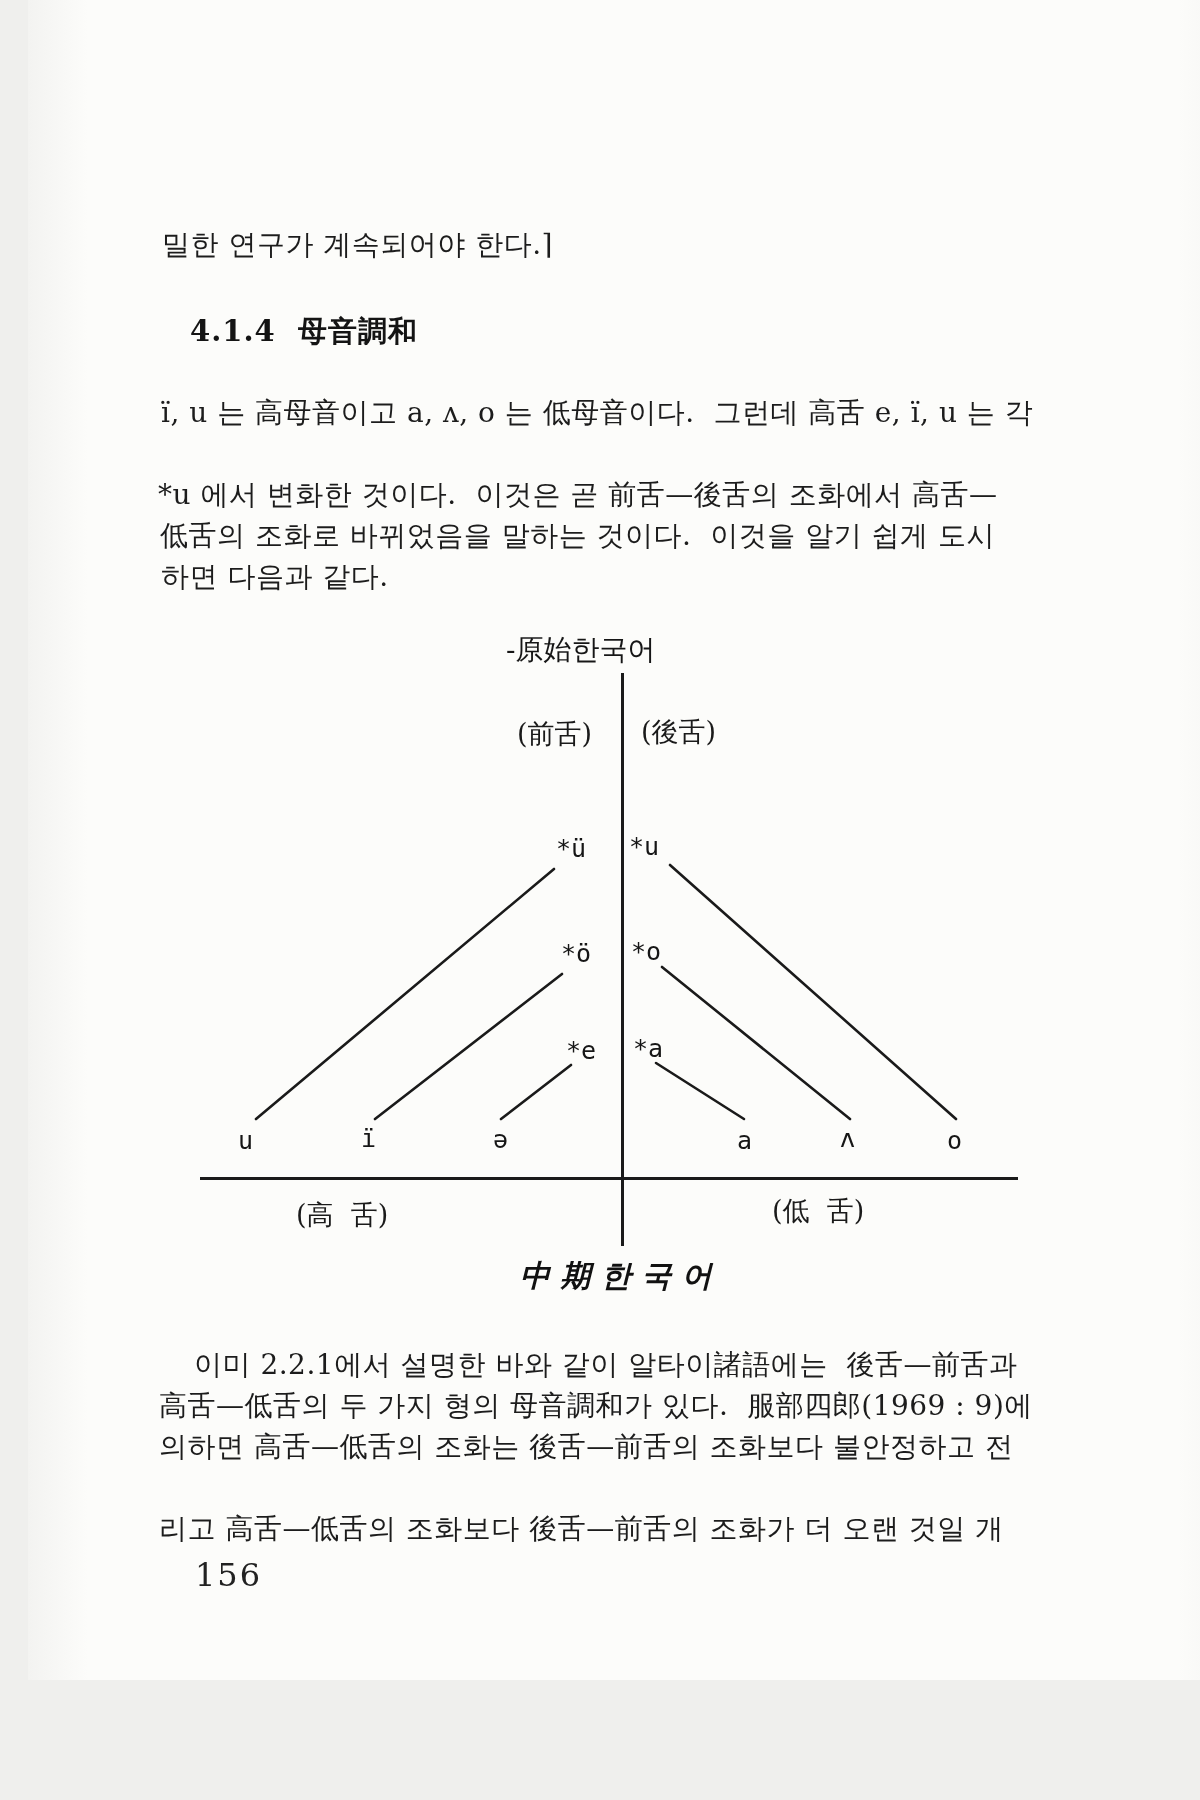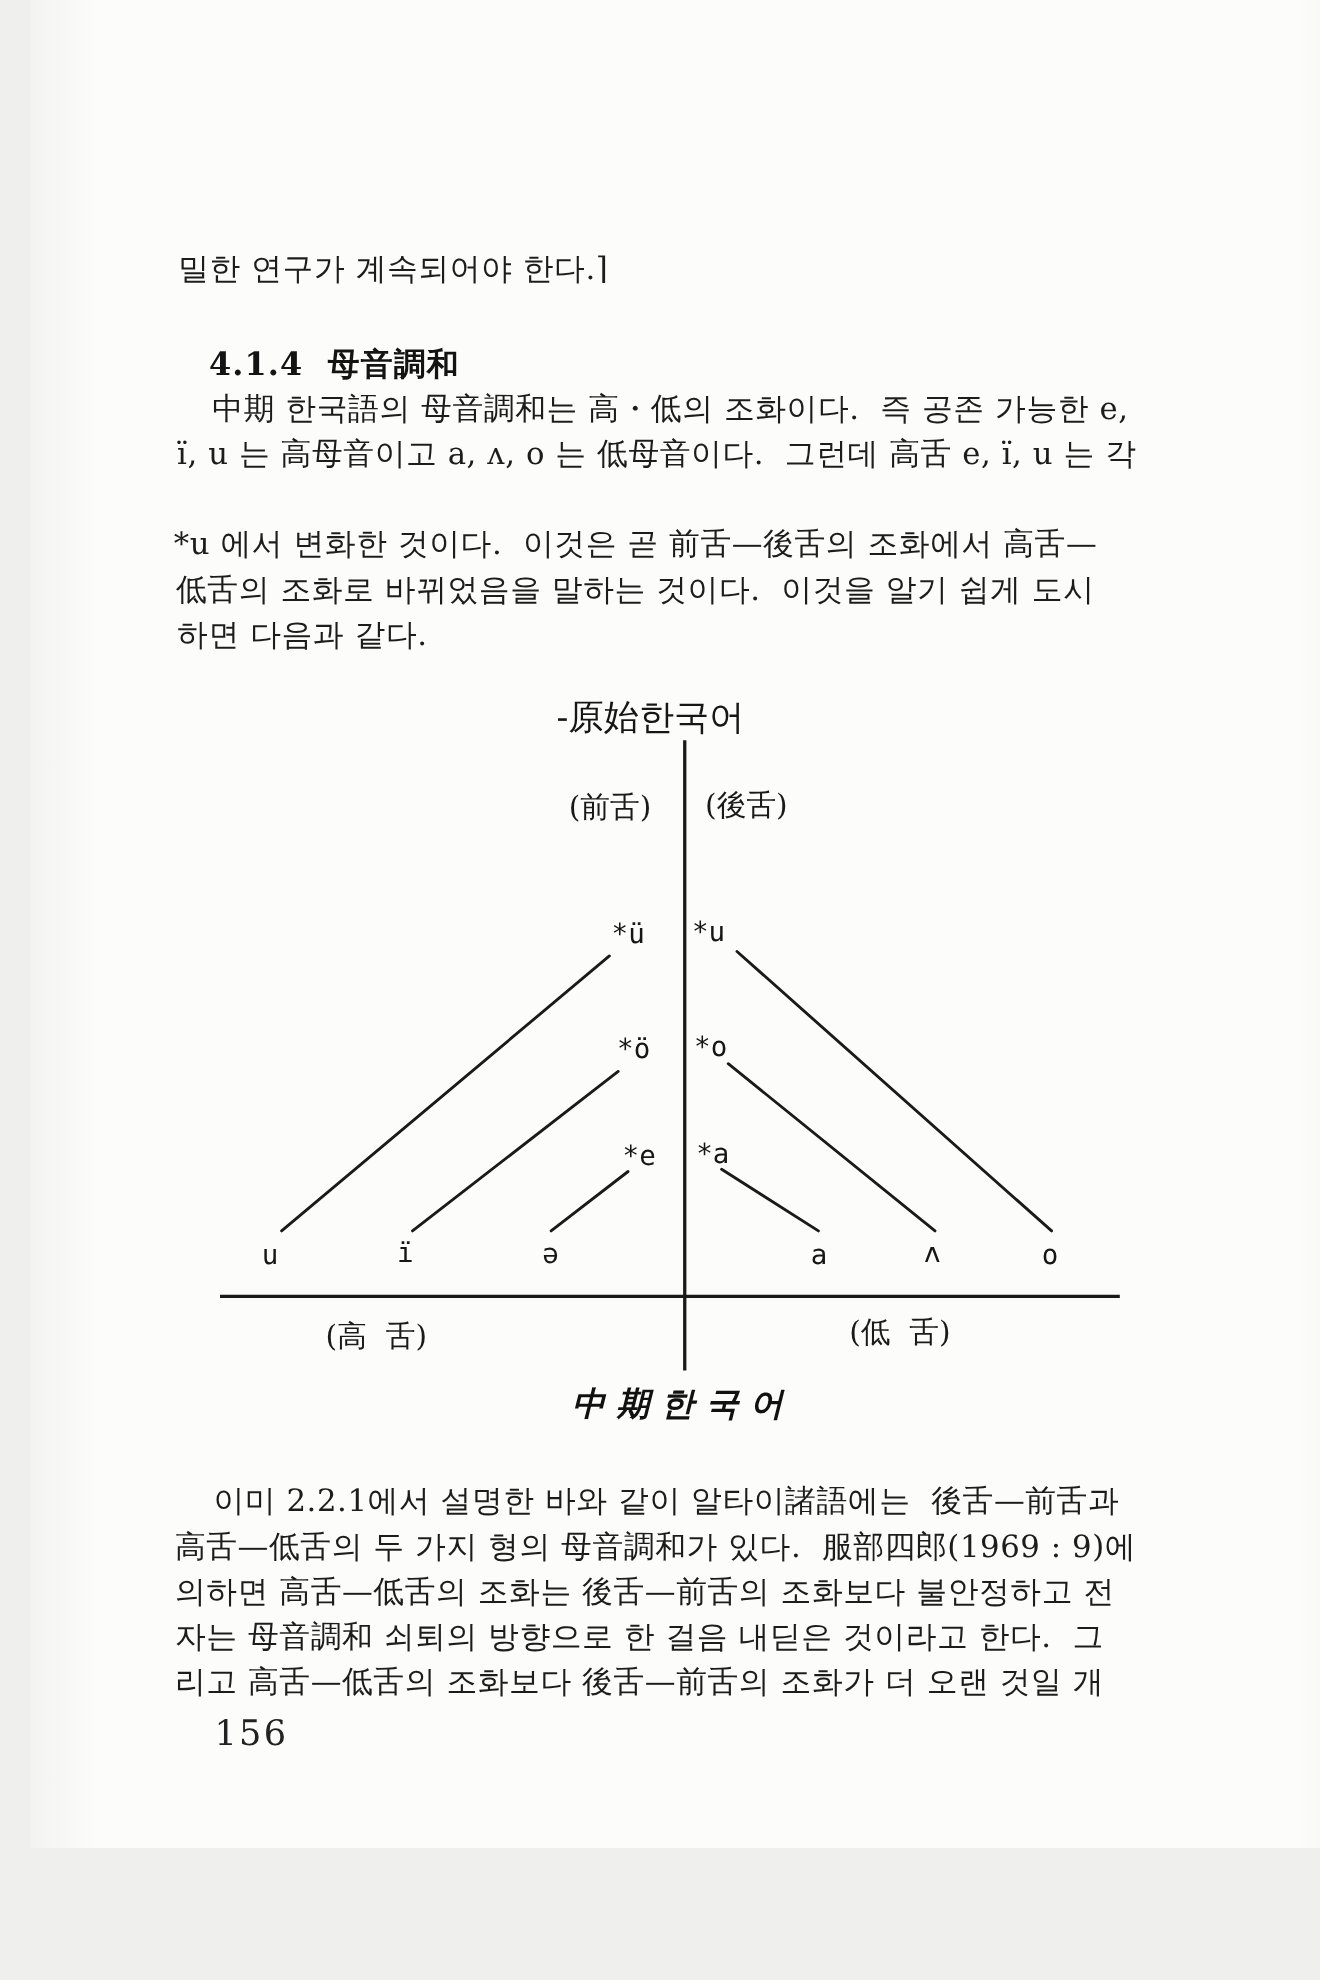--- a/index.html
+++ b/index.html
@@ -24,21 +24,21 @@
   }
   .vowel{
     position:absolute;font-size:25px;
     font-family:"DejaVu Sans Mono","Liberation Mono",monospace;
     color:#161616;white-space:pre;
   }
   .klabel{
     position:absolute;font-size:27px;white-space:pre;color:#1a1a1a;
   }
   .diagram-title{
-    position:absolute;font-size:32px;white-space:pre;color:#161616;
+    position:absolute;font-size:28px;white-space:pre;color:#161616;
   }
   .mk-title{
     position:absolute;font-size:30px;font-weight:bold;white-space:pre;color:#111;font-style:italic;
   }
   .pagenum{
     position:absolute;font-size:32px;color:#222;letter-spacing:2px;
   }
   .lines-svg{
     position:absolute;left:0;top:0;width:1200px;height:1800px;pointer-events:none;
   }
@@ -49,21 +49,20 @@
 </style>
 </head>
 <body>
 
 <div class="page">
 
   <div class="tline" style="left:134px;top:228px;">밀한 연구가 계속되어야 한다.⌉</div>
 
   <div class="heading" style="left:162px;top:312px;">4.1.4  母音調和</div>
 
-  <div class="tline" style="left:165px;top:355px;">中期 한국語의 母音調和는 高・低의 조화이다.  즉 공존 가능한 e,</div>
   <div class="tline" style="left:133px;top:396px;">ï, u 는 高母音이고 a, ʌ, o 는 低母音이다.  그런데 高舌 e, ï, u 는 각</div>
   <div class="tline" style="left:130px;top:478px;">*u 에서 변화한 것이다.  이것은 곧 前舌—後舌의 조화에서 高舌—</div>
   <div class="tline" style="left:132px;top:519px;">低舌의 조화로 바뀌었음을 말하는 것이다.  이것을 알기 쉽게 도시</div>
   <div class="tline" style="left:133px;top:560px;">하면 다음과 같다.</div>
 
   <div>
 
     <div class="diagram-title" style="left:478px;top:631px;">-原始한국어</div>
 
     <div class="klabel" style="left:489px;top:716px;">(前舌)</div>
@@ -99,19 +98,18 @@
       <line x1="543" y1="1065" x2="473" y2="1119" stroke="#1a1a1a" stroke-width="2.6" stroke-linecap="round"></line>
       <line x1="628" y1="1063" x2="716" y2="1119" stroke="#1a1a1a" stroke-width="2.6" stroke-linecap="round"></line>
       <line x1="634" y1="967" x2="822" y2="1119" stroke="#1a1a1a" stroke-width="2.6" stroke-linecap="round"></line>
       <line x1="642" y1="865" x2="928" y2="1119" stroke="#1a1a1a" stroke-width="2.6" stroke-linecap="round"></line>
     </svg>
   </div>
 
   <div class="tline" style="left:166px;top:1348px;">이미 2.2.1에서 설명한 바와 같이 알타이諸語에는  後舌—前舌과</div>
   <div class="tline" style="left:131px;top:1389px;">高舌—低舌의 두 가지 형의 母音調和가 있다.  服部四郎(1969 : 9)에</div>
   <div class="tline" style="left:131px;top:1430px;">의하면 高舌—低舌의 조화는 後舌—前舌의 조화보다 불안정하고 전</div>
-  <div class="tline" style="left:131px;top:1471px;">자는 母音調和 쇠퇴의 방향으로 한 걸음 내딛은 것이라고 한다.  그</div>
   <div class="tline" style="left:131px;top:1512px;">리고 高舌—低舌의 조화보다 後舌—前舌의 조화가 더 오랜 것일 개</div>
 
   <div class="pagenum" style="left:167px;top:1556px;">156</div>
 
   <div class="scan-bar"></div>
 </div>
 
 </body></html>

